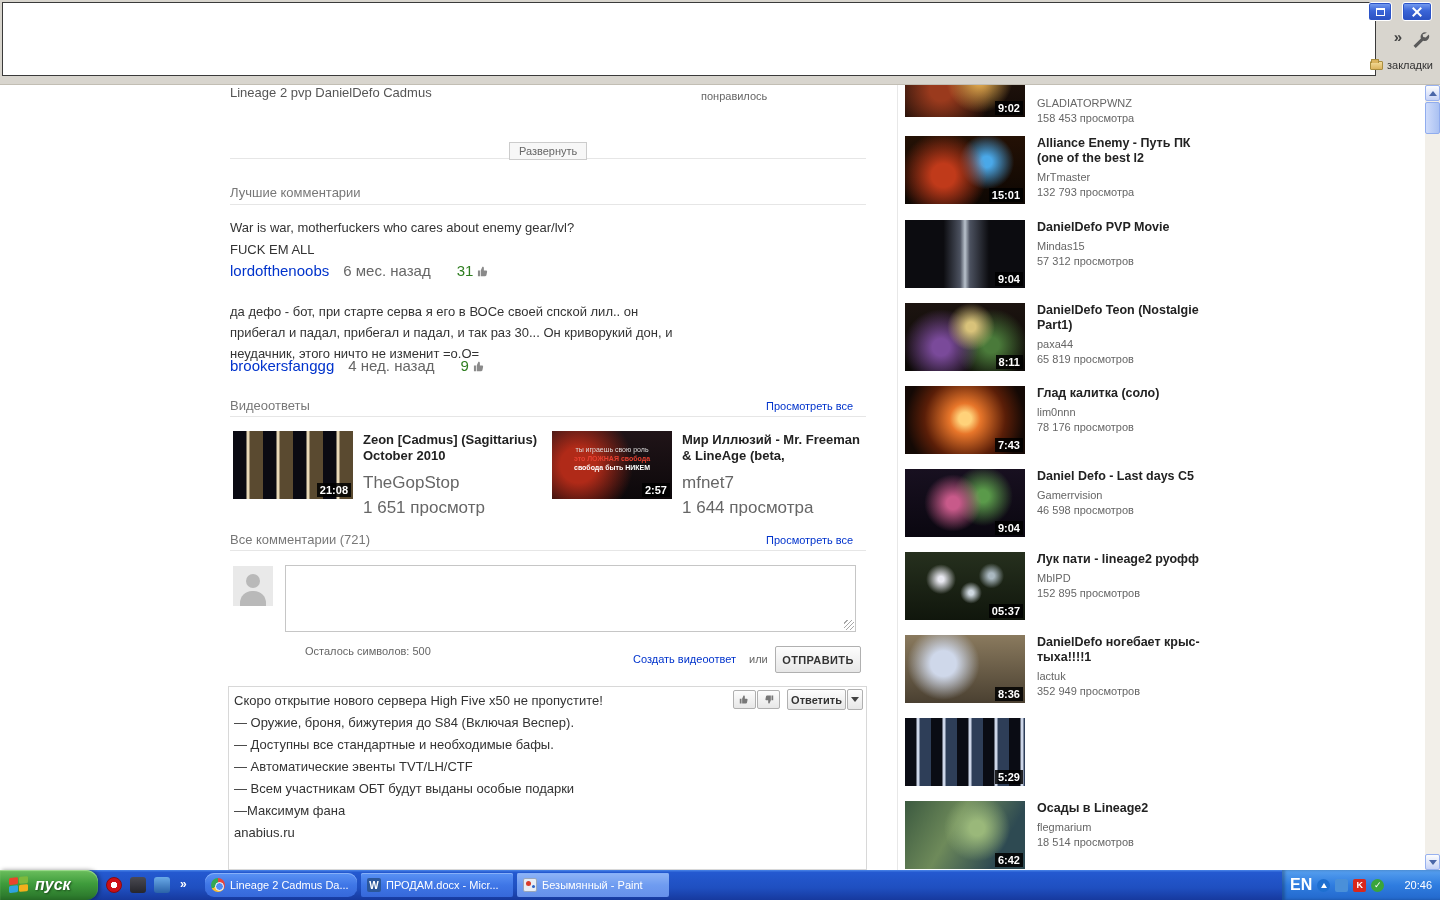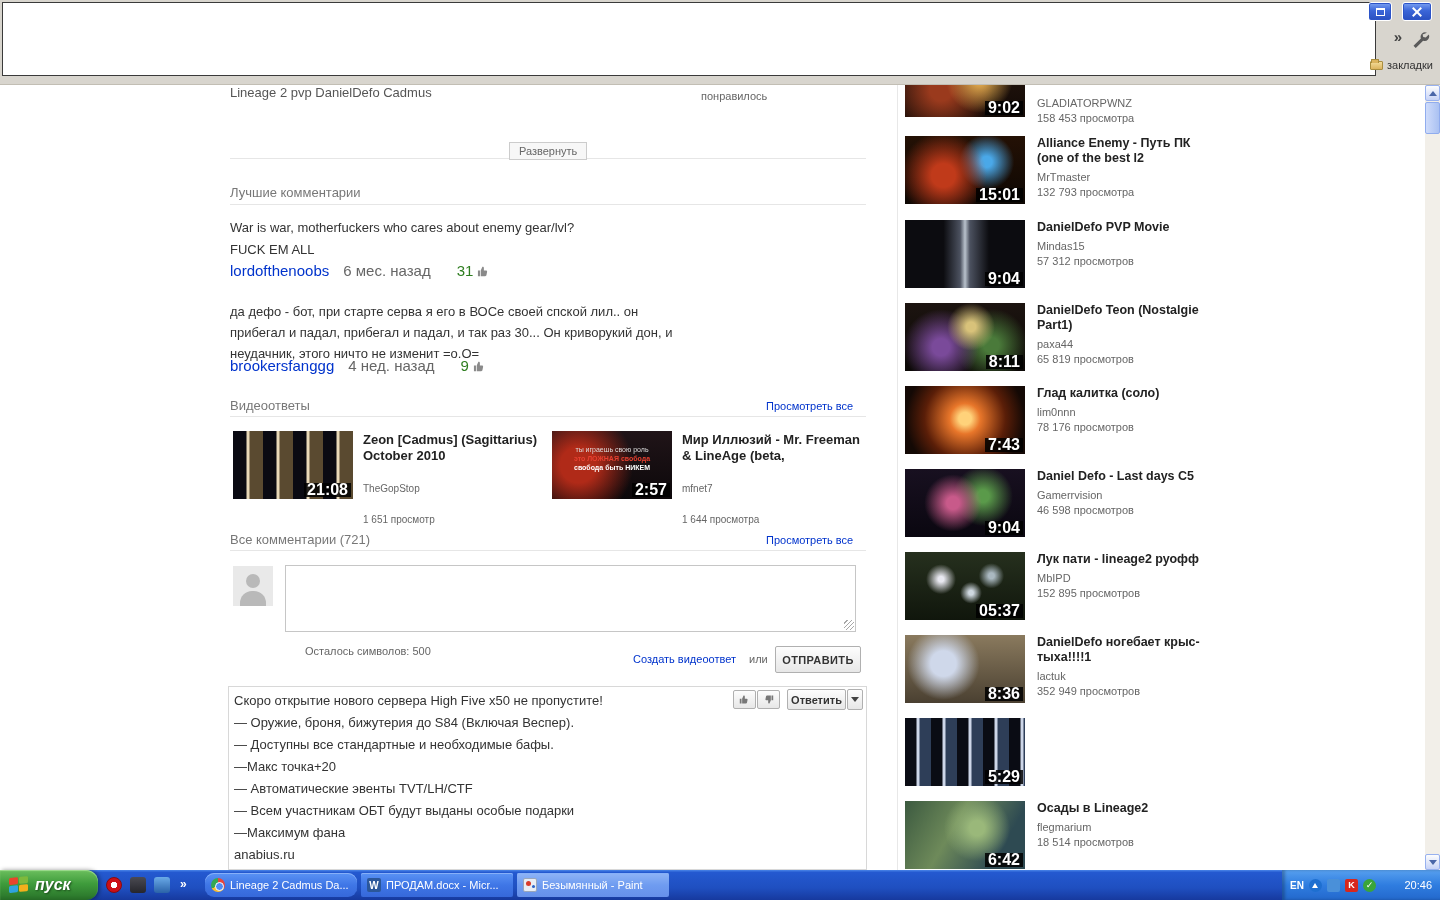--- a/index.html
+++ b/index.html
@@ -37,24 +37,24 @@
   .viewall { position:absolute; font-size:11px; color:#0033cc; cursor:pointer; }
   .cmt { position:absolute; left:230px; font-size:13px; color:#333; line-height:22px; }
   .cmt2 { line-height:21px; }
   .meta { position:absolute; left:230px; font-size:15px; color:#666; }
   .meta .author { color:#0033cc; cursor:pointer; }
   .meta .time { margin-left:14px; }
   .meta .votes { margin-left:26px; color:#2e7d1f; }
   .thumbup-ic { display:inline-block; vertical-align:-2px; margin-left:4px; }
 
   .vthumb { position:absolute; width:120px; height:68px; background:#111; overflow:hidden; cursor:pointer; }
-  .dur { position:absolute; right:2px; bottom:2px; background:rgba(0,0,0,.85); color:#fff; font-size:16px; font-weight:bold; line-height:14px; padding:0 3px; }
+  .dur { position:absolute; right:2px; bottom:2px; background:rgba(0,0,0,.85); color:#fff; font-size:11px; font-weight:bold; line-height:14px; padding:0 3px; }
   .vtext { position:absolute; top:347px; width:180px; }
   .vtitle { font-weight:bold; font-size:13px; color:#222; line-height:16px; cursor:pointer; }
-  .vmeta { font-size:10px; color:#666; margin-top:18px; line-height:13px; }
+  .vmeta { font-size:17px; color:#666; margin-top:12px; line-height:13px; }
 
   .avatar { position:absolute; left:233px; top:481px; width:40px; height:40px; background:#e9e9e9; overflow:hidden; }
   .avatar::before { content:""; position:absolute; left:13px; top:8px; width:14px; height:14px; border-radius:50%; background:#b9b9b9; }
   .avatar::after { content:""; position:absolute; left:7px; top:25px; width:26px; height:16px; border-radius:12px 12px 0 0; background:#b9b9b9; }
   .cbox { position:absolute; left:285px; top:480px; width:571px; height:67px; border:1px solid #c6c6c6; resize:none; font:13px "Liberation Sans","DejaVu Sans",sans-serif; padding:4px; }
   .grip { position:absolute; left:844px; top:535px; width:10px; height:10px; background:repeating-linear-gradient(135deg,#fff 0 2px,#a8a8a8 2px 3px); pointer-events:none; }
   .chars { position:absolute; left:285px; top:560px; font-size:11px; color:#666;margin-left:20px; }
   .linkrow-a { position:absolute; left:633px; top:568px; font-size:11px; color:#0033cc; cursor:pointer; }
   .linkrow-or { position:absolute; left:749px; top:568px; font-size:11px; color:#666; }
   .btn { border:1px solid #b0b0b0; background:linear-gradient(#fdfdfd,#e7e7e7); color:#333; font-size:11px; font-weight:bold; border-radius:2px; display:flex; align-items:center; justify-content:center; cursor:pointer; }
@@ -122,21 +122,21 @@
   .task-1 { left:205px;border-radius:9px; } .task-2 { left:361px; } .task-3 { left:517px; background:linear-gradient(#8fb4f6,#6f9cf0 50%,#6690ea); }
   .task-ic { flex:0 0 14px; width:14px; height:14px; }
   .chrome-ic { border-radius:50%; background:conic-gradient(#e8453c 0 120deg,#fcbd2e 120deg 240deg,#34a853 240deg 360deg); position:relative; }
   .chrome-ic::after { content:""; position:absolute; left:3.5px; top:3.5px; width:7px; height:7px; border-radius:50%; background:#4e8cf7; border:1px solid #fff; }
   .word-ic { background:#2b579a; border-radius:2px; color:#fff; font-size:10px; font-weight:bold; display:flex; align-items:center; justify-content:center; }
   .word-ic::after { content:"W"; }
   .paint-ic { background:#e8edf5; border:1px solid #9aa6ba; border-radius:2px; position:relative; }
   .paint-ic::after { content:""; position:absolute; left:2px; top:2px; width:5px; height:5px; border-radius:50%; background:#d83a2a; box-shadow:5px 3px 0 -1px #2a62c8; }
   .tray { position:absolute; right:0; top:0; width:158px; height:30px; background:linear-gradient(#57a0ef,#2f7de0 50%,#2368cc);
           box-shadow:inset 3px 0 3px rgba(0,0,0,.25); display:flex; align-items:center; gap:5px; padding:0 8px; }
-  .tray-lang { color:#fff; font-size:10px; font-weight:bold; cursor:pointer; }
+  .tray-lang { color:#fff; font-size:16px; font-weight:bold; cursor:pointer; }
   .ti { width:13px; height:13px; border-radius:2px; color:#fff; font-size:9px; font-weight:bold; display:flex; align-items:center; justify-content:center; cursor:pointer; }
   .ti-a { border-radius:50%; background:#1e6fd0; } .ti-a::after { content:""; width:0; height:0; border-left:3px solid transparent; border-right:3px solid transparent; border-bottom:5px solid #fff; }
   .ti-b { background:#4a90d9; }
   .ti-c { background:#d8271c; } .ti-c::after { content:"K"; }
   .ti-d { border-radius:50%; background:#3aa53a; } .ti-d::after { content:"\2713"; }
   .tray-time { margin-left:auto; color:#fff; font-size:11px; cursor:default; }
 </style>
 </head>
 <body>
 
@@ -231,21 +231,20 @@
     <div class="chars">Осталось символов: 500</div>
     <div class="linkrow-a">Создать видеоответ</div>
     <div class="linkrow-or">или</div>
     <div class="btn submit">ОТПРАВИТЬ</div>
 
     <div class="cmt-box"></div>
     <div class="bigcmt">
       <div>Скоро открытие нового сервера High Five x50 не пропустите!</div>
       <div>— Оружие, броня, бижутерия до S84 (Включая Веспер).</div>
       <div>— Доступны все стандартные и необходимые бафы.</div>
-      <div>—Макс точка+20</div>
       <div>— Автоматические эвенты TVT/LH/CTF</div>
       <div>— Всем участникам ОБТ будут выданы особые подарки</div>
       <div>—Максимум фана</div>
       <div>anabius.ru</div>
     </div>
     <div class="btn rate rate-up">
         <svg viewBox="0 0 14 14" width="11" height="11">
           <path d="M1 6h2.2v6H1zM4 12h4.8c.7 0 1.3-.5 1.4-1.2l.7-3.4A1.2 1.2 0 0 0 9.7 6H7.4V3.2C7.4 2 6.4 1.4 5.8 2L4 6z" fill="#777"></path>
         </svg>
       </div>

